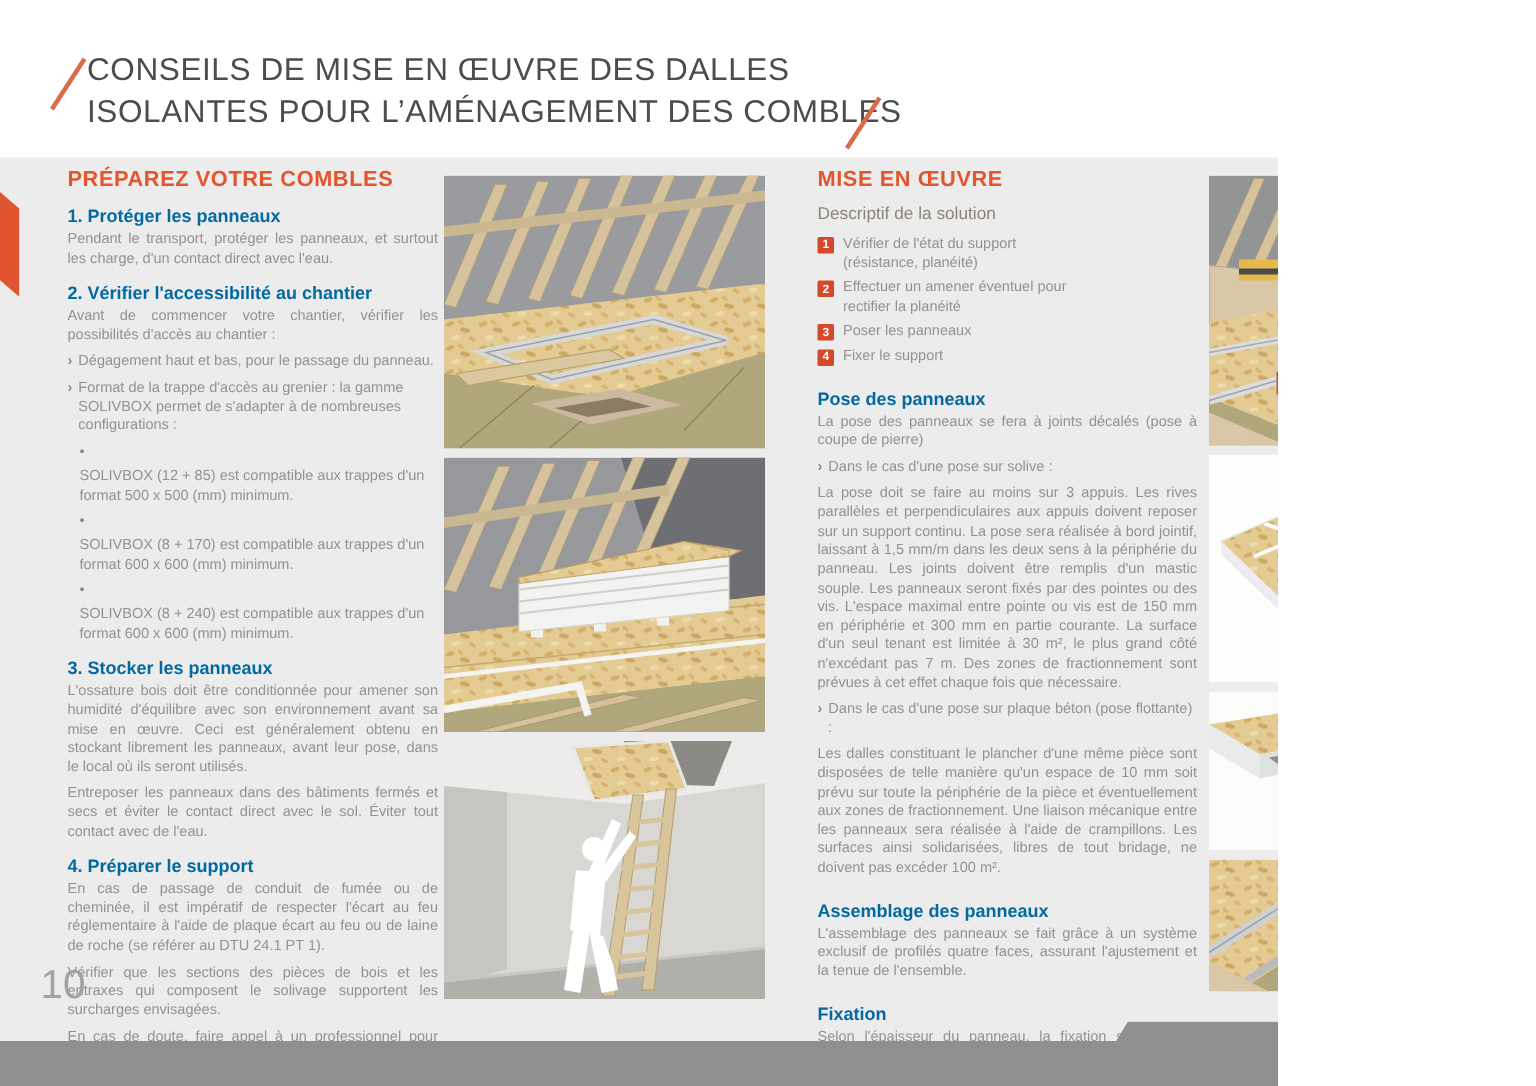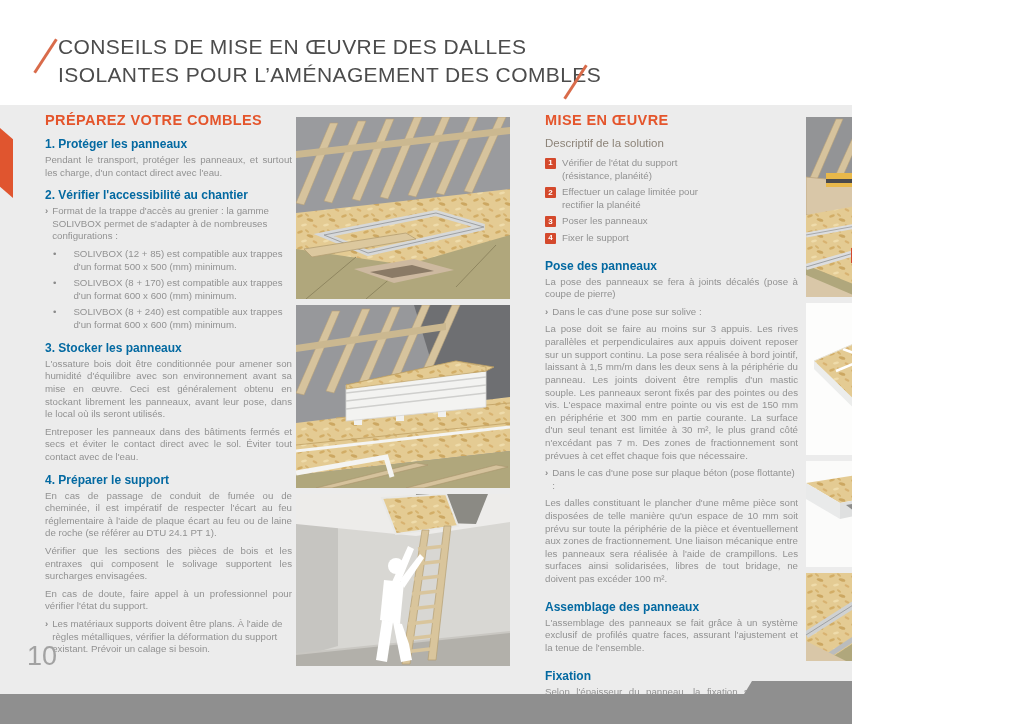--- a/index.html
+++ b/index.html
@@ -15,21 +15,21 @@
           clip-path:polygon(0 0,100% 16%,100% 100%,0 84%);}
   
   .col-left{position:absolute;left:45px;top:112px;width:247px;}
   .col-rtext{position:absolute;left:545px;top:112px;width:253px;}
   .lead-heading{font-size:14.5px;font-weight:bold;color:#e4552c;letter-spacing:.4px;margin:0 0 9px;}
   .sec-title{font-size:12px;font-weight:bold;color:#0369a1;margin:9px 0 3px;}
   .sec-title.rt{margin-top:14px;}
   p.body{font-size:9.7px;line-height:1.3;color:#929292;margin:0 0 5px;text-align:justify;}
   .bullet{display:flex;gap:4px;font-size:9.7px;line-height:1.3;color:#929292;margin:0 0 5px;}
   .chev::before{content:"›";color:#8a8a8a;font-weight:bold;}
-  .sub{display:flex;gap:17px;font-size:9.7px;line-height:1.3;color:#929292;margin:0 0 4px 8px;}
+  .sub{display:flex;gap:4px;font-size:9.7px;line-height:1.3;color:#929292;margin:0 0 4px 8px;flex-direction:column;}
   .dot::before{content:"•";color:#8a8a8a;}
   .sub-heading{font-size:11.5px;color:#8c8378;margin:1px 0 8px;}
   .step{display:flex;gap:6px;font-size:9.7px;line-height:1.3;color:#929292;margin:0 0 4px;}
   .step-num{flex:none;width:11px;height:11px;margin-top:1px;background:#d4492c;color:#fff;
             font-size:8px;font-weight:bold;display:flex;align-items:center;justify-content:center;border-radius:1px;}
   
   .col-center{position:absolute;left:296px;top:117px;width:214px;}
   .col-rimg{position:absolute;left:806px;top:117px;width:188px;}
   .photo{display:block;position:relative;margin:0 0 6px;overflow:hidden;}
   .photo svg{display:block;}
@@ -72,20 +72,25 @@
   <div class="main-bg"></div>
   <div class="ribbon"></div>
 
   <div class="col-left">
     <div class="lead-heading">PRÉPAREZ VOTRE COMBLES</div>
 
     <div class="sec-title">1. Protéger les panneaux</div>
     <p class="body">Pendant le transport, protéger les panneaux, et surtout les charge, d'un contact direct avec l'eau.</p>
 
     <div class="sec-title">2. Vérifier l'accessibilité au chantier</div>
+    <p class="body">Avant de commencer votre chantier, vérifier les possibilités d'accès au chantier :</p>
+    <div class="bullet">
+        <span class="chev"></span>
+        <span>Dégagement haut et bas, pour le passage du panneau.</span>
+      </div>
     <div class="bullet">
         <span class="chev"></span>
         <span>Format de la trappe d'accès au grenier : la gamme SOLIVBOX permet de s'adapter à de nombreuses configurations :</span>
       </div>
     <div class="sub">
         <span class="dot"></span>
         <span>SOLIVBOX (12 + 85) est compatible aux trappes d'un format 500 x 500 (mm) minimum.</span>
       </div>
     <div class="sub">
         <span class="dot"></span>
@@ -219,21 +224,21 @@
   <div class="col-rtext">
     <div class="lead-heading">MISE EN ŒUVRE</div>
     <div class="sub-heading">Descriptif de la solution</div>
 
     <div class="step">
       <span class="step-num">1</span>
       <span style="max-width:165px;">Vérifier de l'état du support (résistance, planéité)</span>
     </div>
     <div class="step">
       <span class="step-num">2</span>
-      <span style="max-width:165px;">Effectuer un calage limitée pour rectifier la planéité</span>
+      <span style="max-width:165px;">Effectuer un amener éventuel pour rectifier la planéité</span>
     </div>
     <div class="step">
       <span class="step-num">3</span>
       <span style="max-width:165px;">Poser les panneaux</span>
     </div>
     <div class="step">
       <span class="step-num">4</span>
       <span style="max-width:165px;">Fixer le support</span>
     </div>
 

